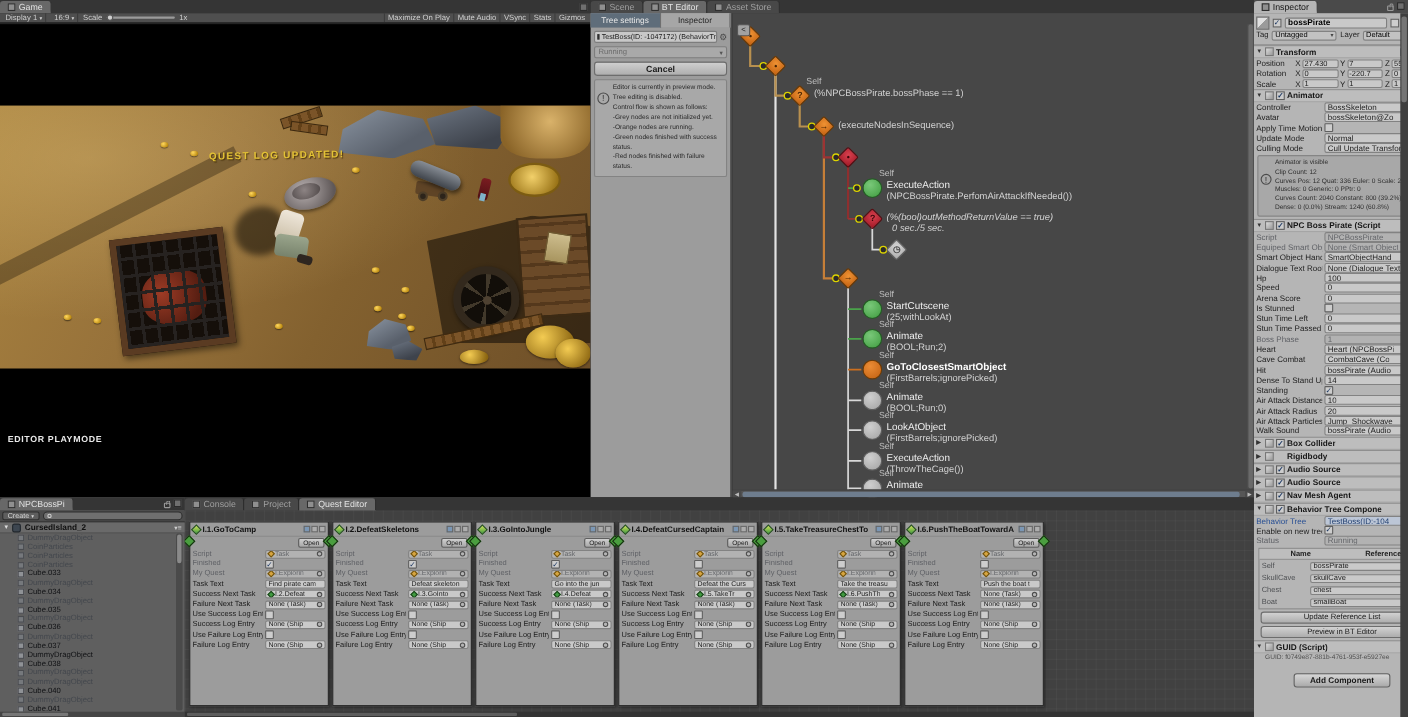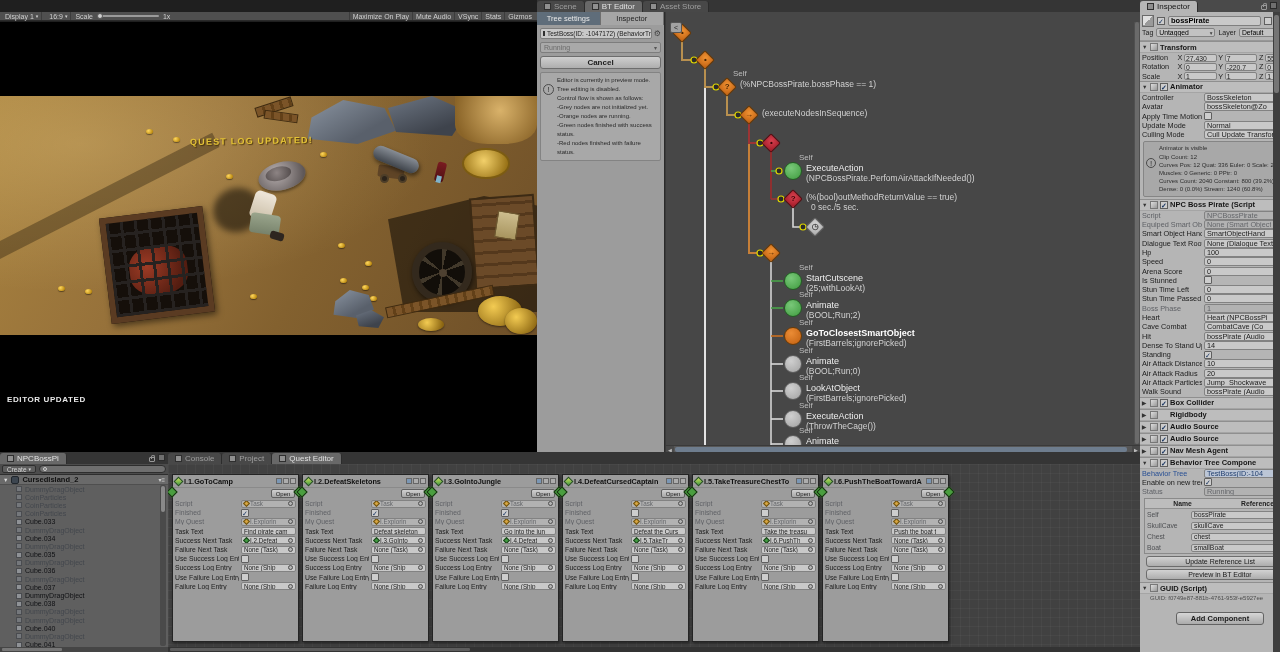--- a/index.html
+++ b/index.html
@@ -214,20 +214,29 @@
 
   .lock-ic { width:6px; height:5px; border:1px solid #999; border-radius:1px; position:relative; margin-top:3px; }
   .lock-ic:before { content:""; position:absolute; left:1px; top:-3px; width:2px; height:3px; border:1px solid #999; border-bottom:none; border-radius:2px 2px 0 0; }
 </style>
 </head>
 <body>
 
 <div id="root">
 
   <div id="game-panel">
+    <div class="tabstrip">
+      <div class="tab active">
+        <span class="tab-ic"></span>
+        <span>Game</span>
+      </div>
+      <div class="strip-right">
+        <span class="mini-ic"></span>
+      </div>
+    </div>
     <div id="game-toolbar">
       <div class="gt-item">
         <span>Display 1</span>
           <span style="font-size:5px;">▾</span>
       </div>
       <div class="gt-item">
         <span>16:9</span>
           <span style="font-size:5px;">▾</span>
       </div>
       <span>Scale</span>
@@ -307,21 +316,21 @@
         <div id="cannon-barrel"></div>
         <div id="bottle"></div>
 
         <div id="character-shadow"></div>
         <div id="char-body"></div>
         <div id="char-pants"></div>
         <div id="char-boot"></div>
         <div id="char-hat"></div>
         <div id="quest-overlay-text">QUEST LOG UPDATED!</div>
       </div>
-      <div id="playmode-text">EDITOR UPDATED</div>
+      <div id="playmode-text">EDITOR PLAYMODE</div>
     </div>
   </div>
 
   <div id="center-dock">
     <div class="tabstrip">
 
         <div class="tab">
           <span class="tab-ic"></span>
           <span>Scene</span>
         </div>
@@ -446,21 +455,21 @@
           <div class="bt-lines" style="left: 140px; top: 141px;">
             <div class="l-self">Self</div>
             <div class="l-name">ExecuteAction</div>
             <div class="l-paren">(NPCBossPirate.PerfomAirAttackIfNeeded())</div>
           </div>
           <div class="bt-node red" style="left: 120px; top: 180px;">
             <div class="dshape">
               <span class="dglyph">?</span>
             </div>
           </div>
-          <div class="bt-lines" style="left: 140px; top: 180px;">
+          <div class="bt-lines" style="left: 140px; top: 180px; font-style: italic;">
             <div class="l-paren">(%(bool)outMethodReturnValue == true)</div>
             <div class="l-paren2">0 sec./5 sec.</div>
           </div>
           <div class="bt-node greyd" style="left: 142px; top: 208px;">
             <div class="dshape">
               <span class="dglyph">◷</span>
             </div>
           </div>
           <div class="bt-node orange" style="left: 98px; top: 234px;">
             <div class="dshape">

